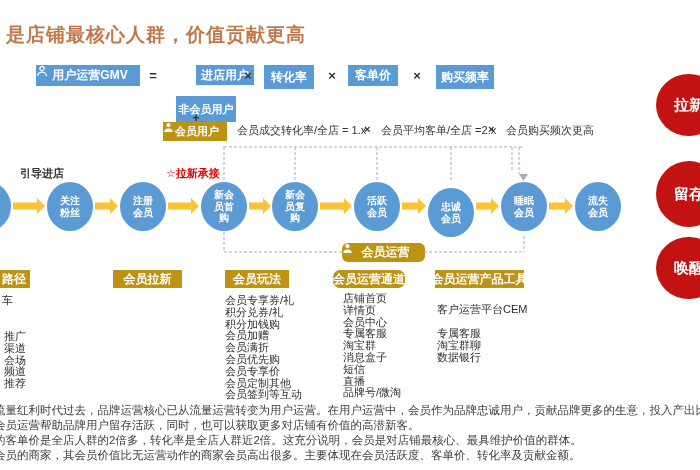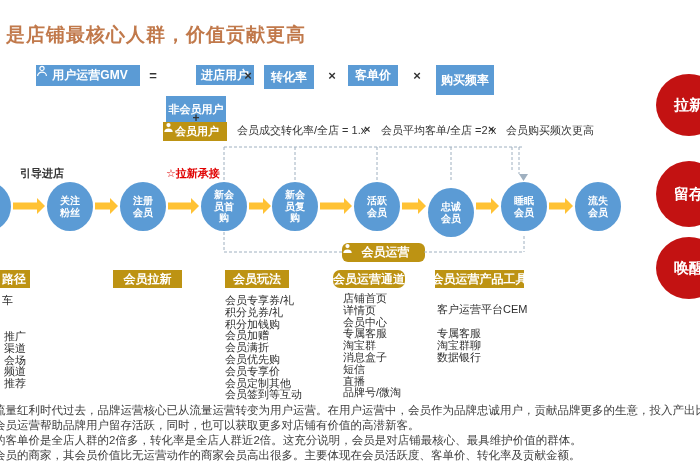--- a/index.html
+++ b/index.html
@@ -70,23 +70,23 @@
     </span>
     <span>用户运营GMV</span>
   </div>
   <div class="abs op" style="left:146px;top:65px;width:14px;height:21px;">=</div>
   <div class="abs bluebox" style="left:184px;top:65px;width:58px;height:20px;margin-left:12px;">进店用户</div>
   <div class="abs op" style="left:241px;top:65px;width:14px;height:21px;">×</div>
   <div class="abs bluebox" style="left:264px;top:65px;width:50px;height:24px;">转化率</div>
   <div class="abs op" style="left:325px;top:65px;width:14px;height:21px;">×</div>
   <div class="abs bluebox" style="left:348px;top:65px;width:50px;height:21px;">客单价</div>
   <div class="abs op" style="left:410px;top:65px;width:14px;height:21px;">×</div>
-  <div class="abs bluebox" style="left:436px;top:65px;width:58px;height:30px;">购买频率</div>
+  <div class="abs bluebox" style="left:436px;top:65px;width:58px;height:24px;">购买频率</div>
 
-  <div class="abs bluebox" style="left:166px;top:96px;width:60px;height:26px;font-size:11px;">非会员用户</div>
+  <div class="abs bluebox" style="left:176px;top:96px;width:60px;height:26px;font-size:11px;">非会员用户</div>
   <div class="abs op" style="left:189px;top:113px;width:14px;height:10px;font-size:12px;">+</div>
   <div class="abs goldbox" style="left:163px;top:122px;width:64px;height:19px;font-size:11px;">
     <span class="picon">
       <svg width="11" height="11" viewBox="0 0 12 12">
           <g fill="#fff">
             <circle cx="6" cy="3.4" r="2.3"></circle>
             <path d="M1.4,11 a4.6,4 0 0 1 9.2,0 Z"></path>
           </g>
         </svg>
     </span>

